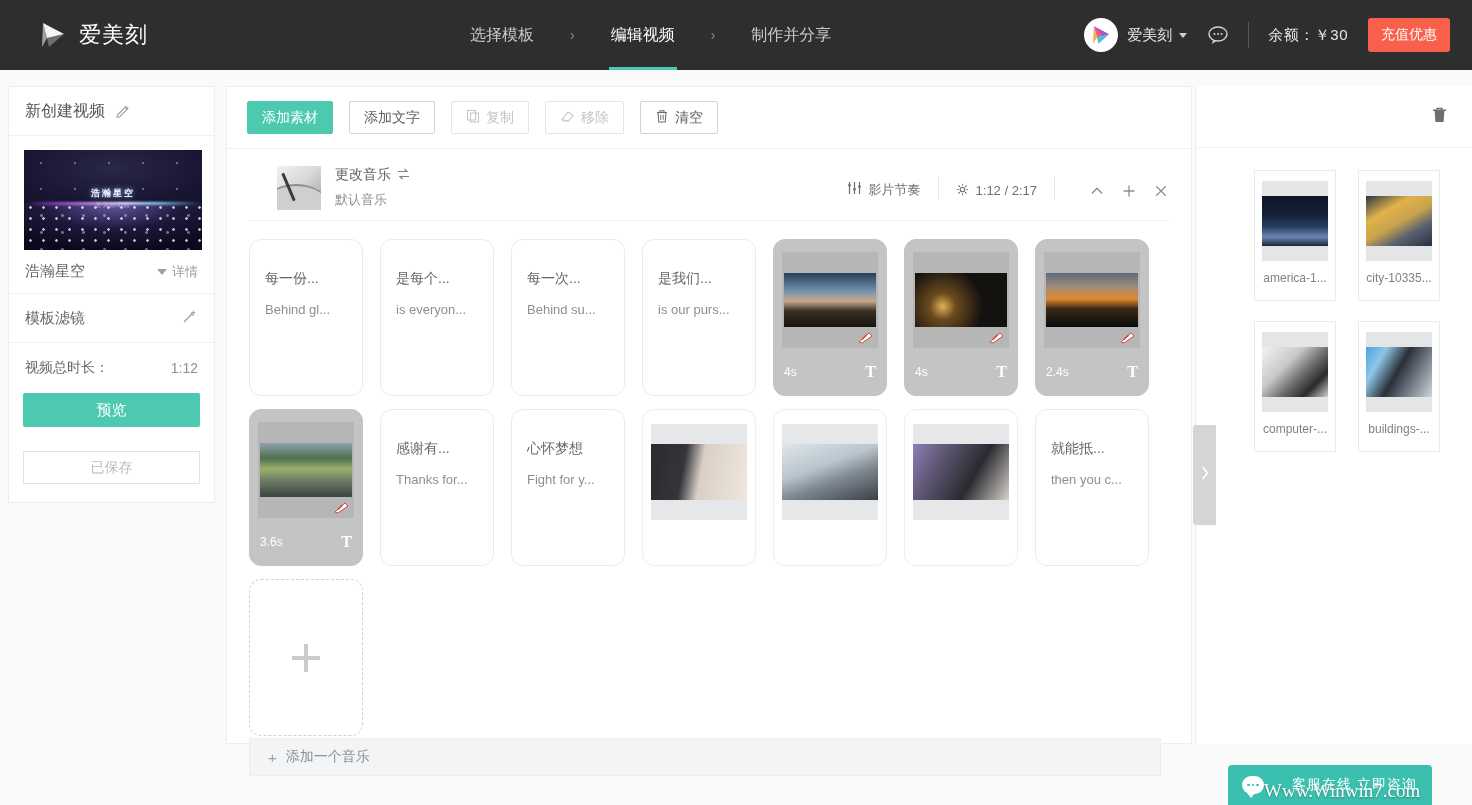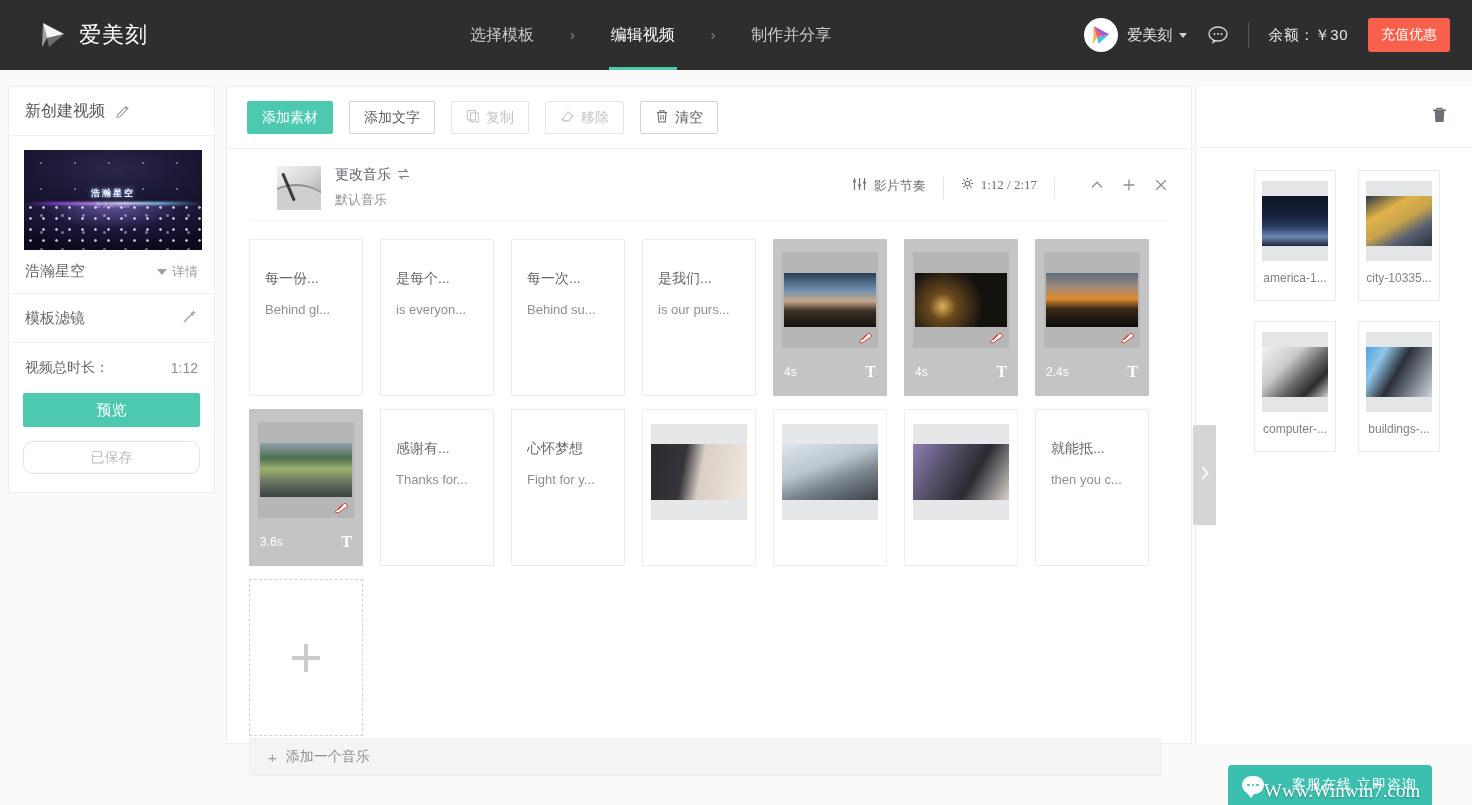--- a/index.html
+++ b/index.html
@@ -127,22 +127,22 @@
     padding: 0 16px;
   }
   .sb-dur-label { font-size: 14px; color: #666; }
   .sb-dur-value { font-size: 14px; color: #8a9096; }
   .sb-btns { padding: 0 14px 18px 14px; }
   .btn-preview {
     width: 100%; height: 34px; background: #4dc9b0; color: #ffffff; font-size: 15px;
     border: none; border-radius: 2px; cursor: pointer; font-family: inherit;
   }
   .btn-saved {
-    width: 100%; height: 33px; margin-top: 14px; background: #ffffff; color: #b7bcc1;
-    font-size: 14px; border: 1px solid #dfe3e6; border-radius: 10px; cursor: pointer;
+    width: 100%; height: 33px; margin-top: 24px; background: #ffffff; color: #b7bcc1;
+    font-size: 14px; border: 1px solid #dfe3e6; border-radius: 0; cursor: pointer;
     font-family: inherit;
   }
 
   
   .center {
     position: absolute; left: 226px; top: 86px; width: 966px; height: 658px;
     background: #ffffff; border: 1px solid #eceff0;
   }
   .toolbar {
     height: 62px; display: flex; align-items: center; padding-left: 20px;
@@ -168,34 +168,34 @@
     position: absolute; left: 10px; top: 6px; width: 3px; height: 30px;
     background: #3c3c3c; transform: rotate(-23deg); border-radius: 1px;
   }
   .music-thumb .disc {
     position: absolute; left: -16px; bottom: -26px; width: 70px; height: 52px;
     border-radius: 50%; background: #cfcfcf; border-top: 2px solid #8e8e8e;
   }
   .music-texts { margin-left: 14px; }
   .music-line1 { font-size: 14px; color: #5f6469; display: flex; align-items: center; gap: 6px; }
   .music-line2 { font-size: 13px; color: #8d9297; margin-top: 7px; }
-  .music-right { margin-left: auto; display: flex; align-items: flex-start; font-family: Liberation Serif, serif; }
+  .music-right { margin-left: auto; display: flex; align-items: flex-end; }
   .mr-item { display: flex; align-items: center; gap: 7px; font-size: 13px; color: #6b7076; }
   .mr-div { width: 1px; height: 22px; background: #e3e6e8; margin: 0 17px; }
   .mr-icons { display: flex; align-items: center; gap: 16px; margin-left: 17px; }
   .mr-ico { cursor: pointer; display: flex; }
 
   .scene-area {
     margin: 0 22px; padding-top: 18px; height: 516px; position: relative;
   }
   .scene-grid { display: flex; flex-wrap: wrap; gap: 13px 17px; }
 
   .card {
     width: 114px; height: 157px; background: #ffffff;
-    border: 1px solid #e9ecee; border-radius: 1px; position: relative; cursor: pointer;
+    border: 1px solid #e9ecee; border-radius: 12px; position: relative; cursor: pointer;
   }
   .card.text .t-cn {
     position: absolute; left: 15px; top: 30px; right: 10px;
     font-size: 14px; color: #62676c; white-space: nowrap; overflow: hidden;
   }
   .card.text .t-en {
     position: absolute; left: 15px; top: 62px; right: 10px;
     font-size: 13px; color: #8b9095; white-space: nowrap; overflow: hidden;
   }
 

